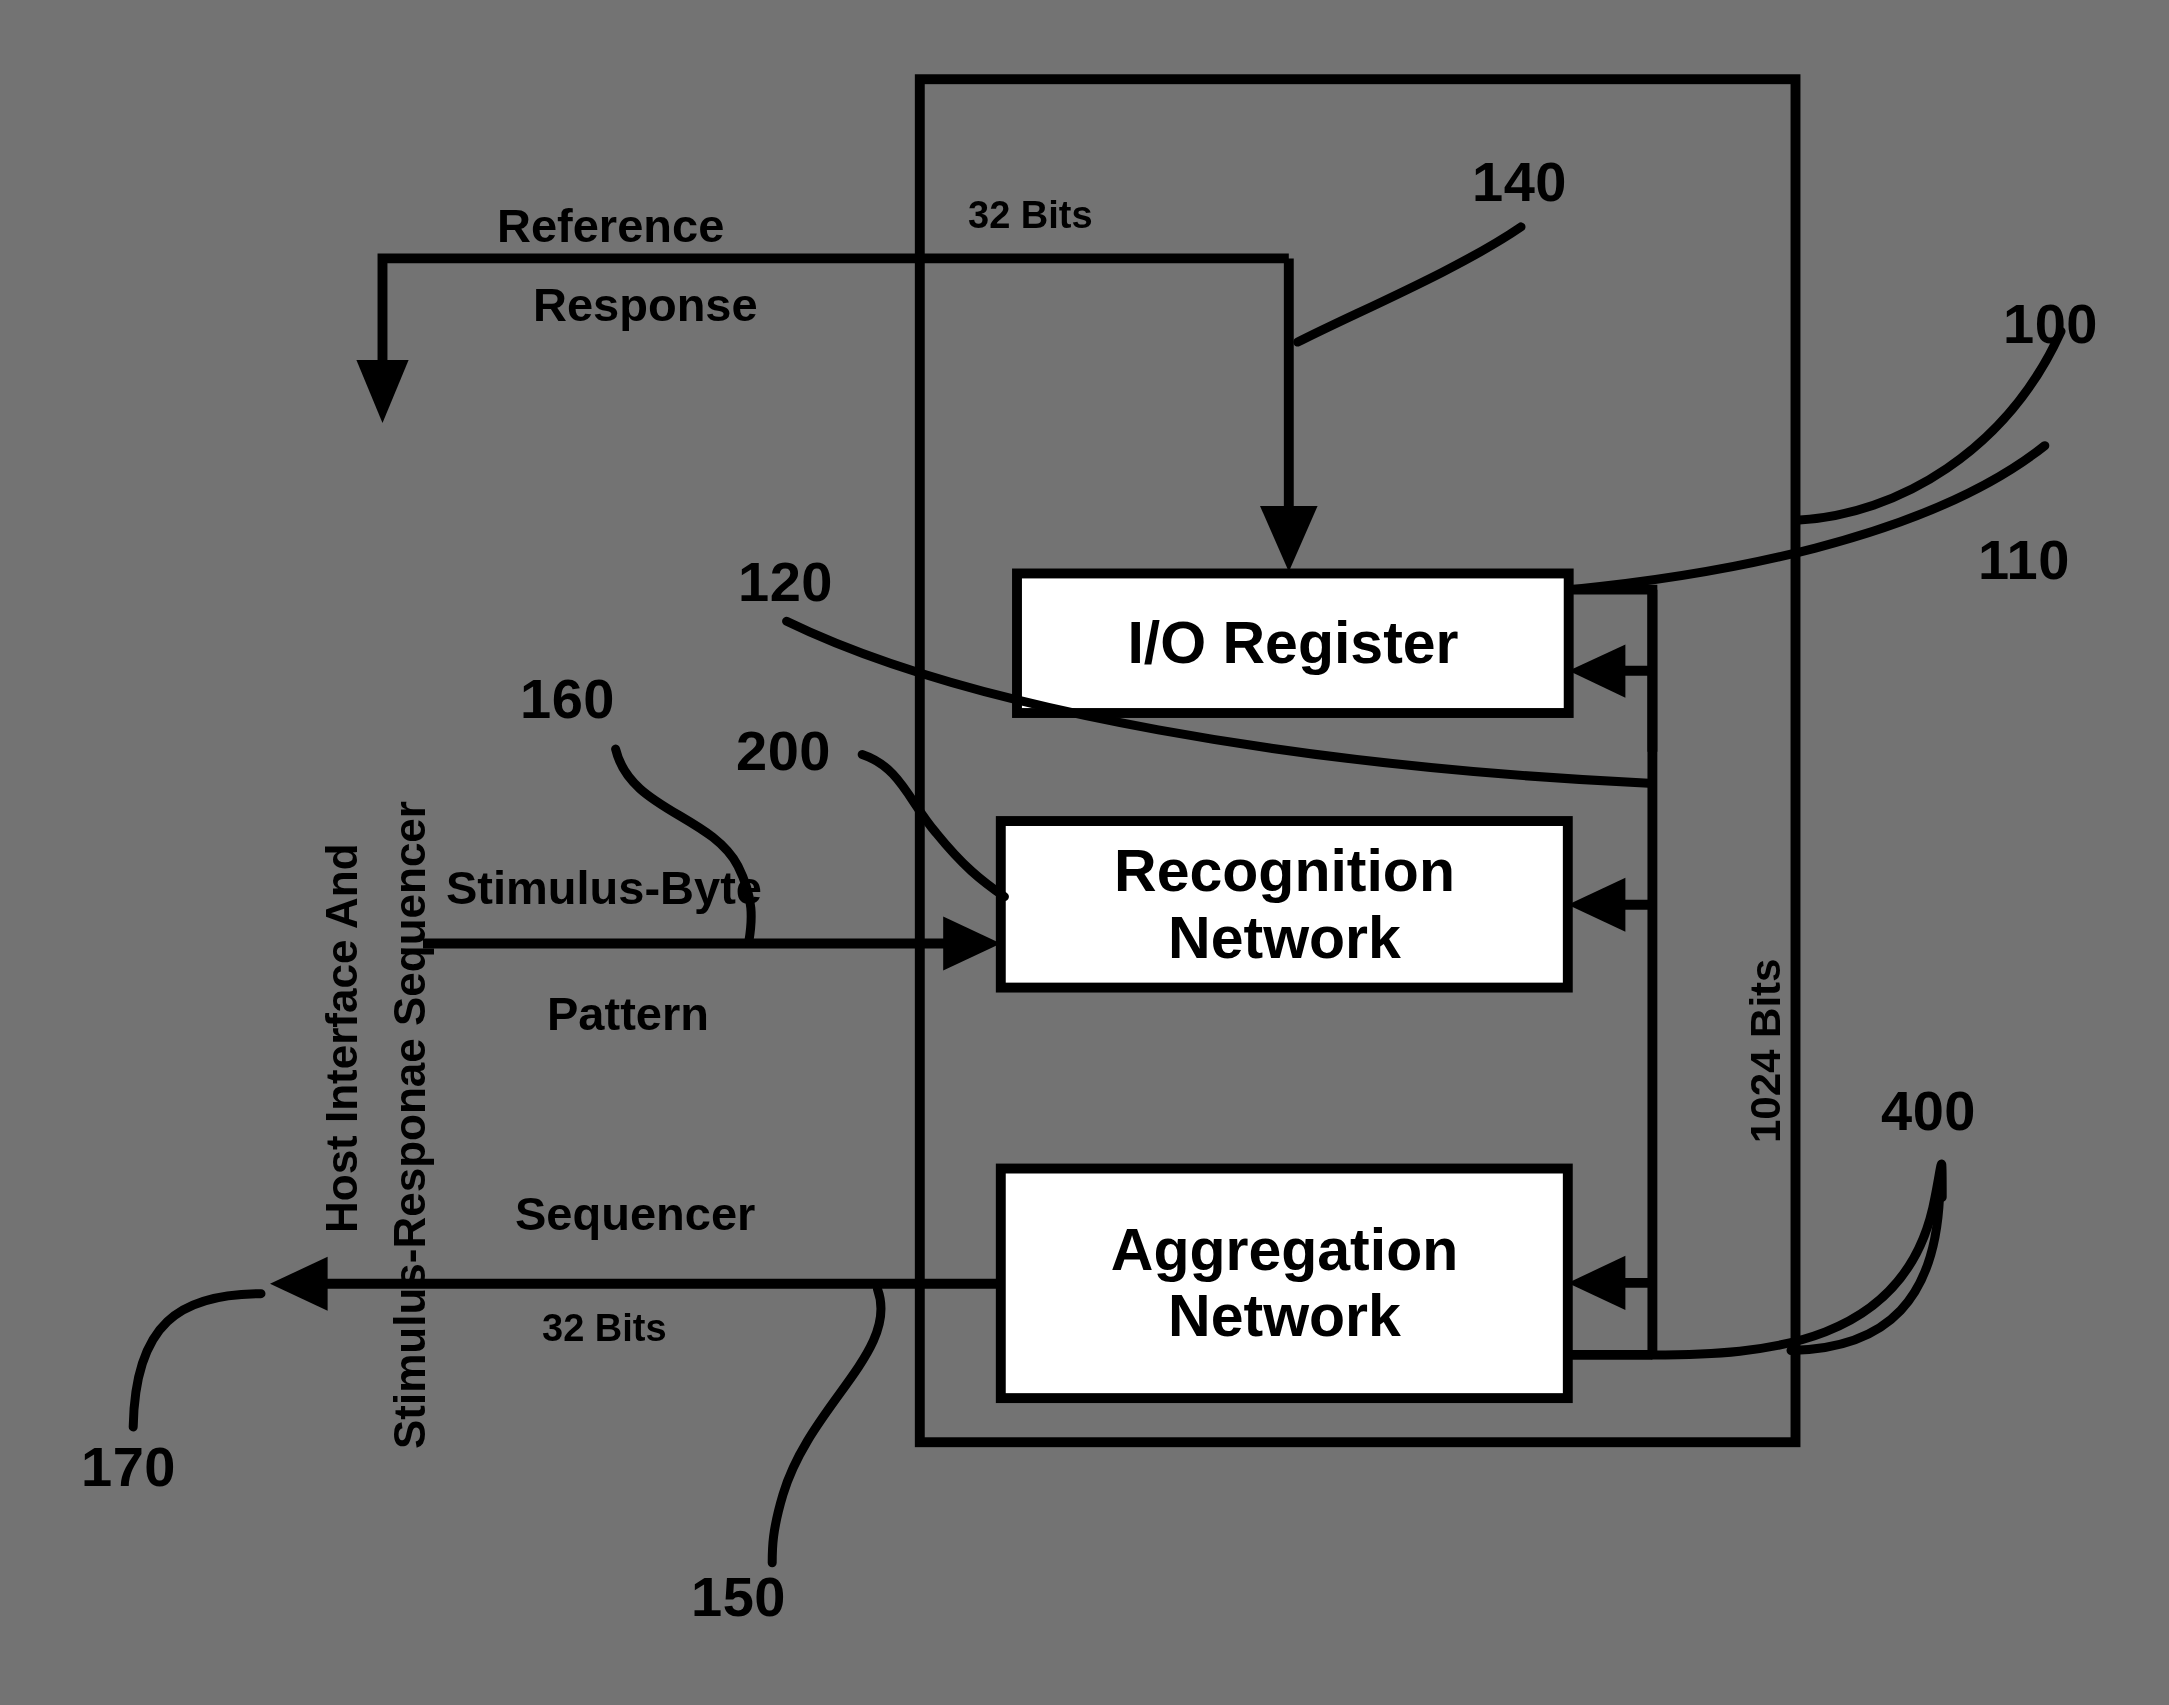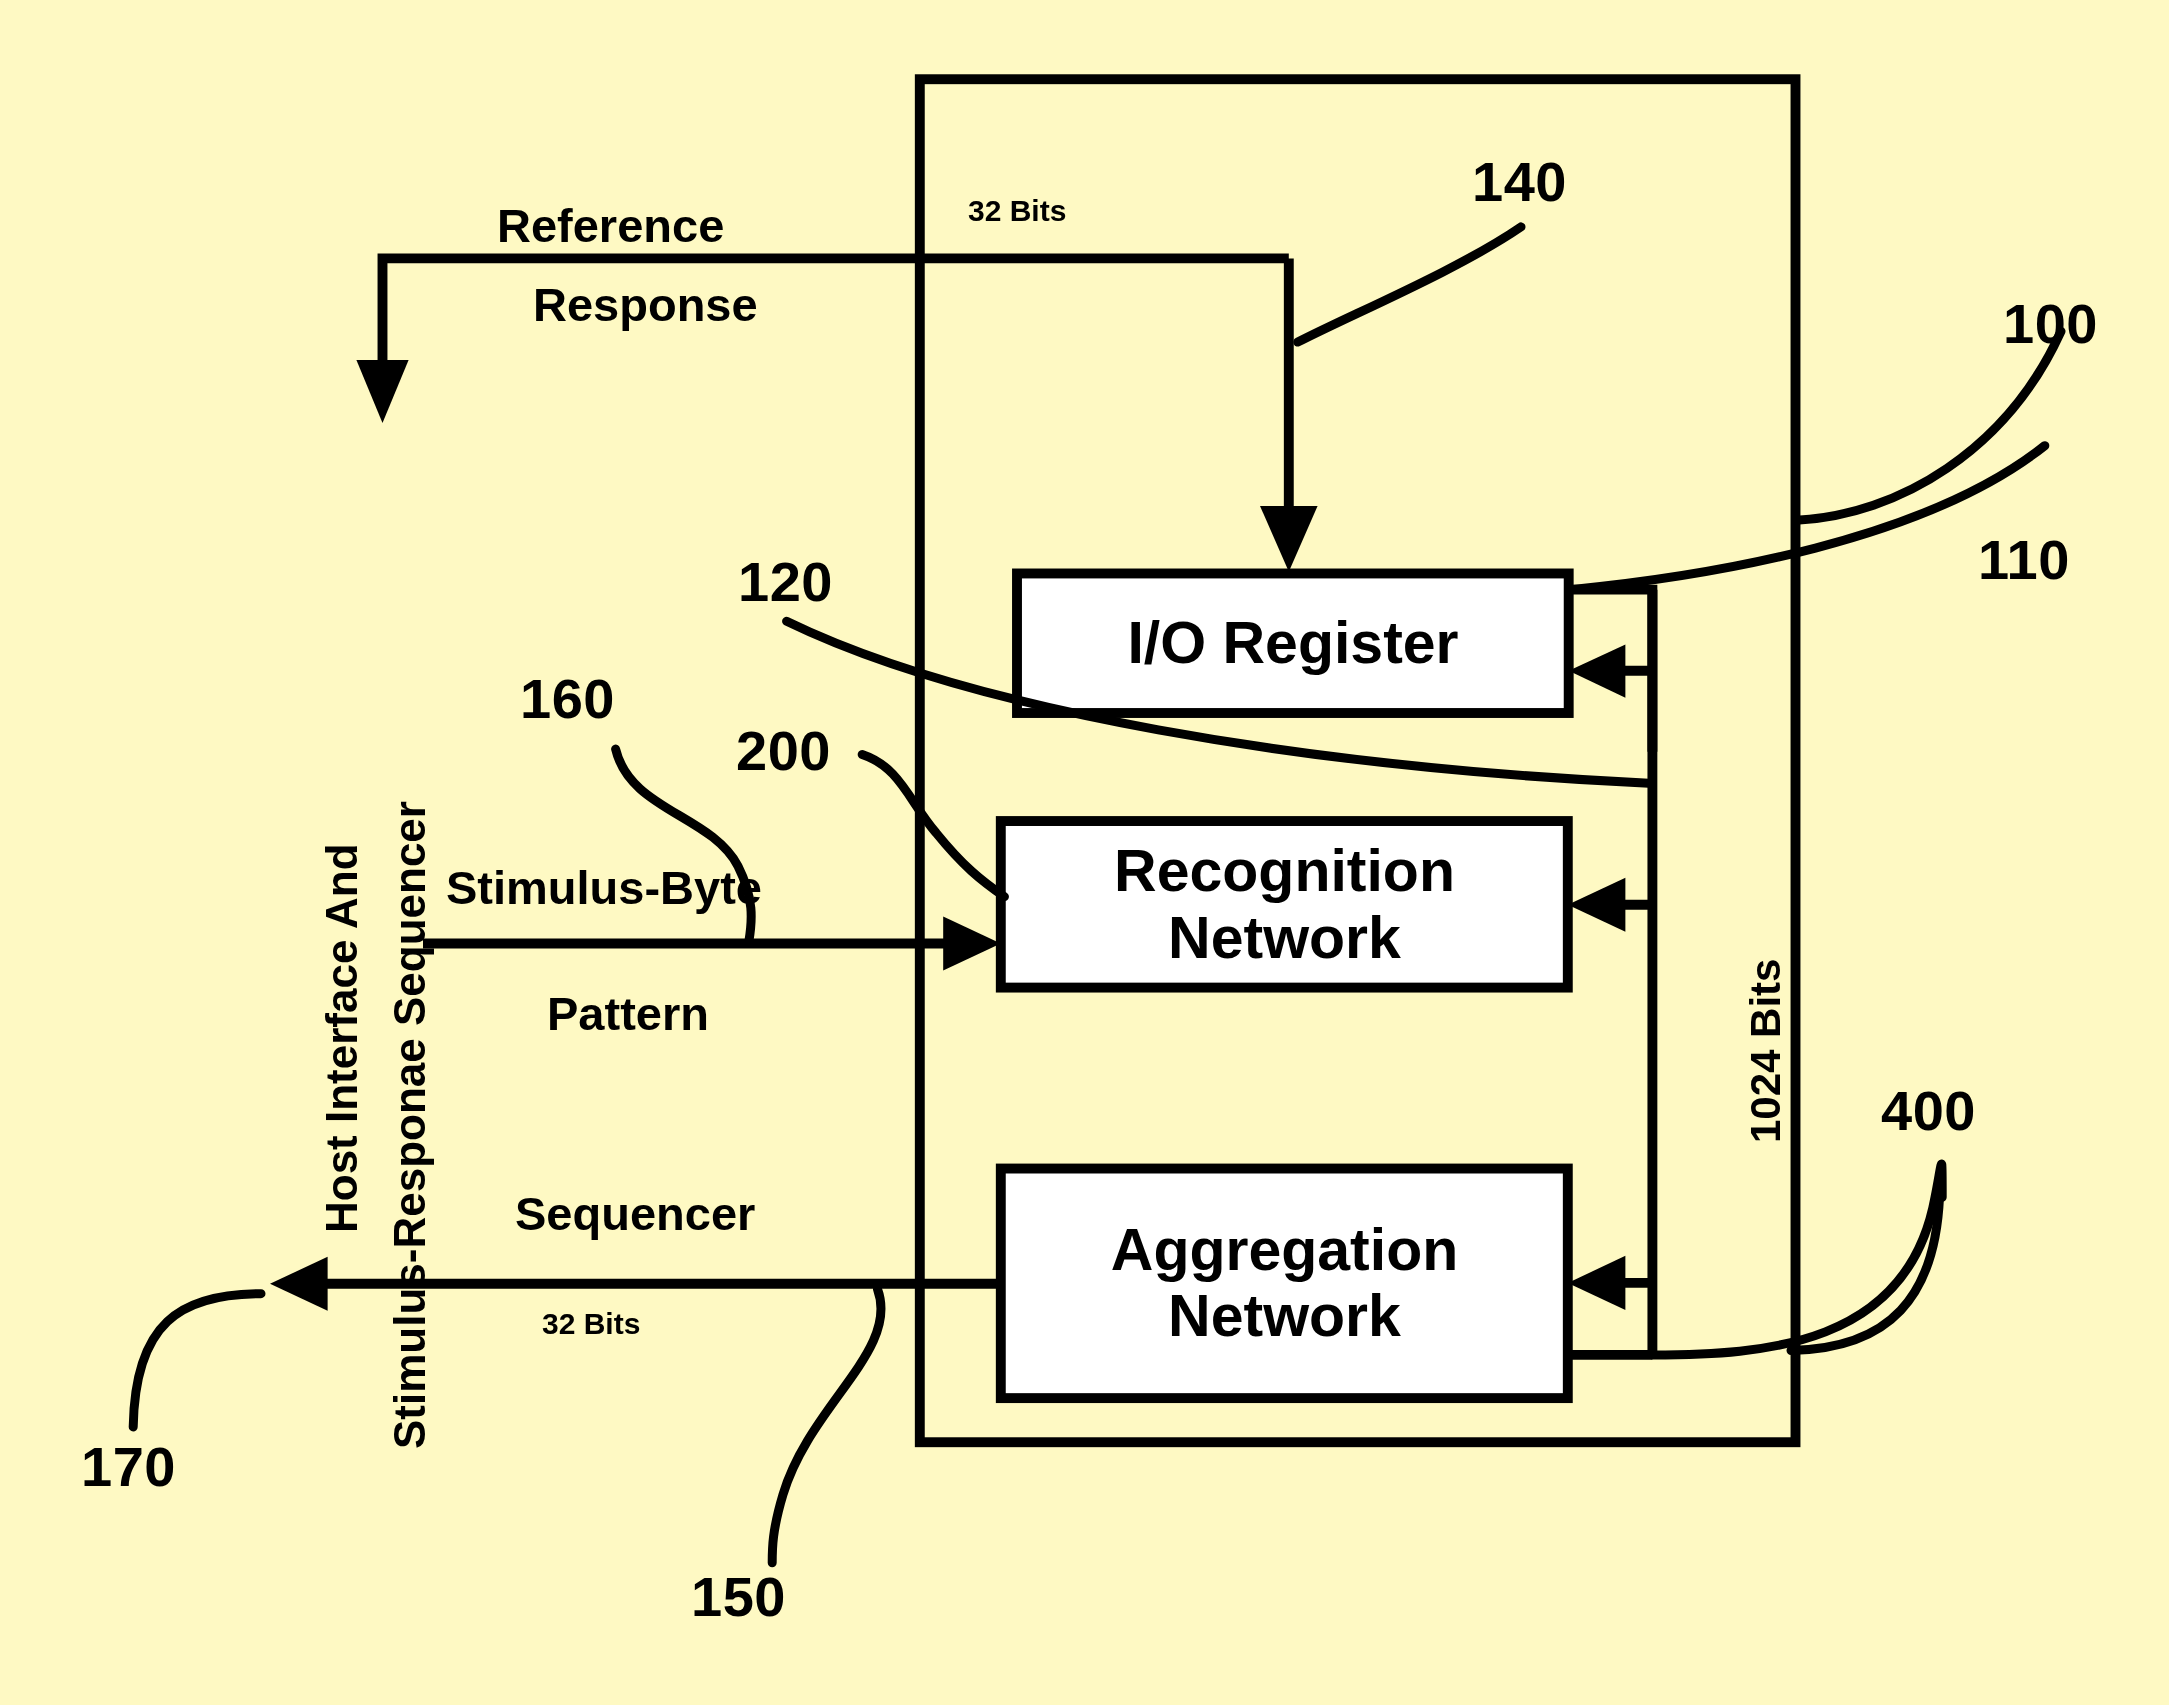--- a/index.html
+++ b/index.html
@@ -1,38 +1,38 @@
 <!DOCTYPE html>
 <html style="font-size:14.4px"><head>
 <meta charset="utf-8">
 <style>
   html,body{margin:0;padding:0;background:#ffffff;}
   #canvas{
     position:relative;
     width:2169px;height:1706px;
-    background:#fef9c3;
+    background:#737373;
     font-family:"Liberation Sans", sans-serif;
     overflow:hidden;
   }
   svg.layer{position:absolute;top:0;left:0;width:2169px;height:1706px;}
   .stroke{fill:none;stroke:#000000;stroke-width:11;}
   .lead{fill:none;stroke:#000000;stroke-width:10;stroke-linecap:round;}
   .boxrect{fill:#ffffff;stroke:#000000;stroke-width:11;}
   .outerrect{fill:none;stroke:#000000;stroke-width:11;}
   .arrowhead{fill:#000000;}
 
   .lbl{position:absolute;color:#000;font-weight:bold;white-space:pre;line-height:1.12;}
   .boxlabel{
     position:absolute;display:flex;align-items:center;justify-content:center;
     text-align:center;color:#000;font-weight:bold;line-height:1.12;
     pointer-events:none;
   }
   .num{font-size:56px;font-weight:bold;letter-spacing:0.5px;}
   .flow{font-size:47px;font-weight:bold;}
-  .bits{font-size:30px;font-weight:bold;}
+  .bits{font-size:38px;font-weight:bold;}
   .vert-left{
     position:absolute;font-size:44px;font-weight:bold;
     transform-origin:0 0;
     transform:rotate(-90deg);
     white-space:nowrap;
   }
   .vert-bits{
     position:absolute;font-size:42px;font-weight:bold;
     transform-origin:0 0;
     transform:rotate(-90deg);

